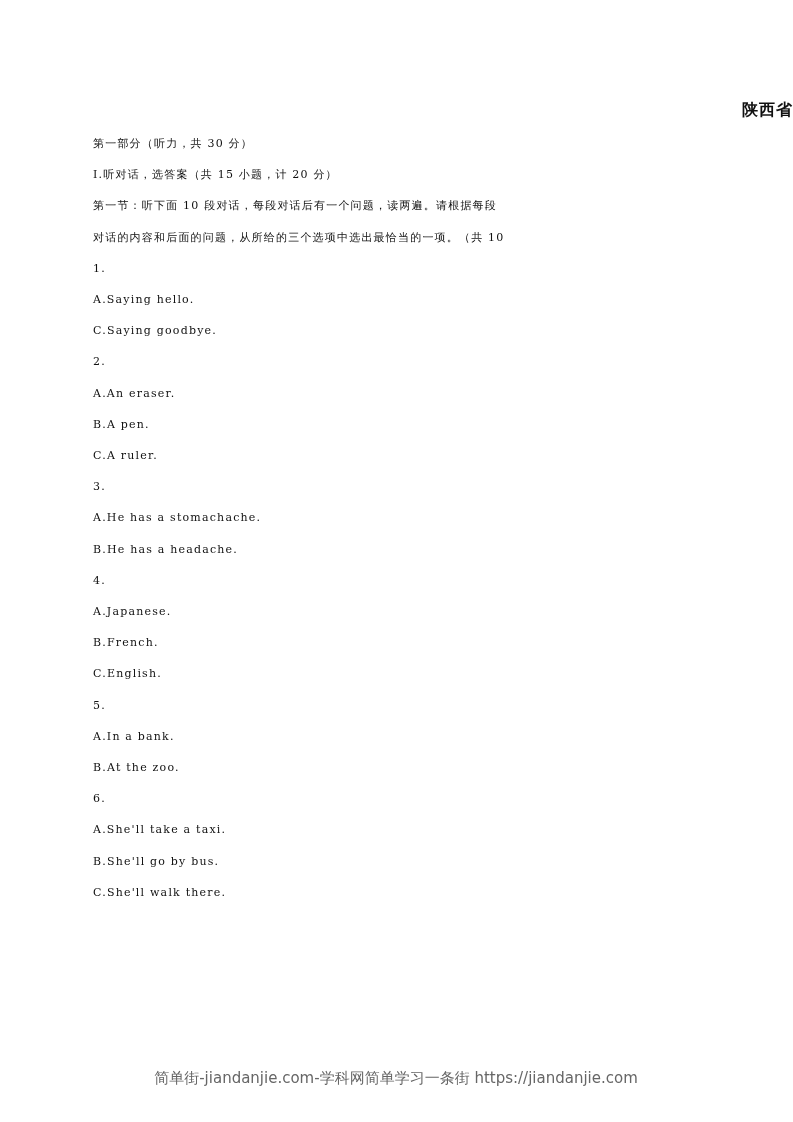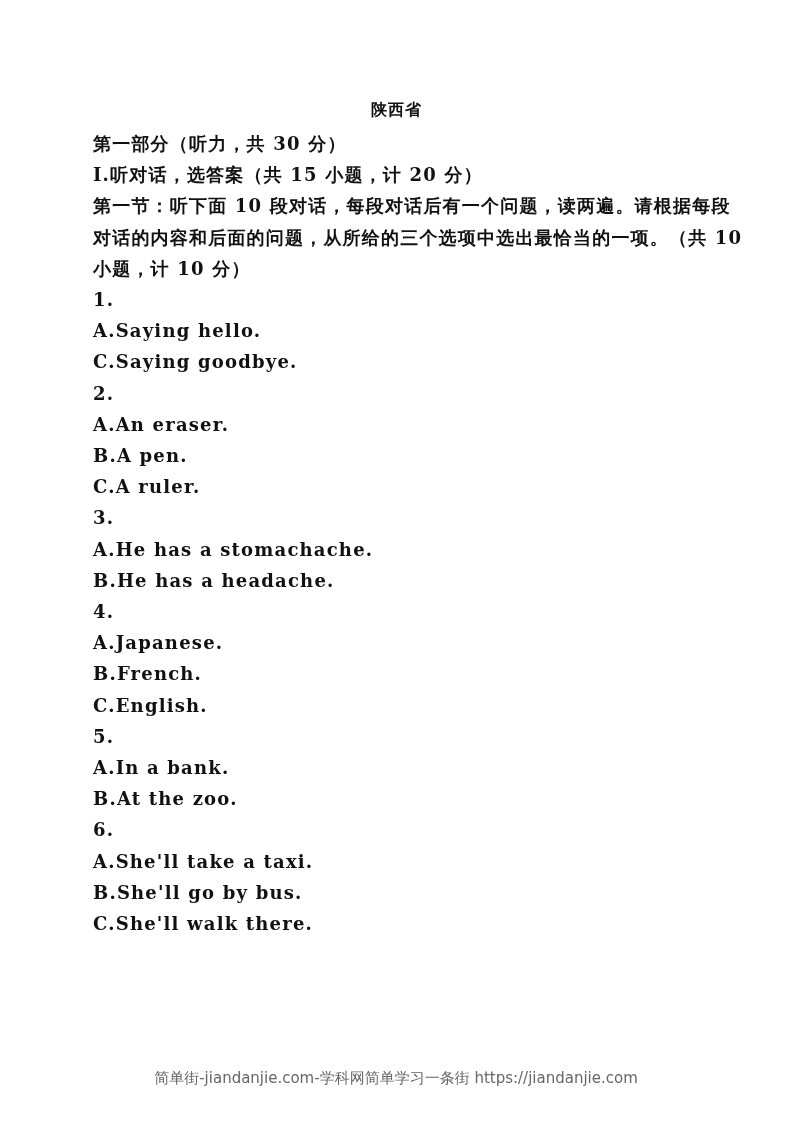--- a/index.html
+++ b/index.html
@@ -1,37 +1,36 @@
 <!DOCTYPE html>
 <html><head>
 <meta charset="utf-8">
 <style>
   html, body { margin: 0; padding: 0; background: #ffffff; }
   body { width: 793px; height: 1122px; position: relative; overflow: hidden;
          font-family: "DejaVu Serif", "Liberation Serif", serif; color: #111; }
-  .title { position: absolute; top: 100px; left: 0; width: 793px; text-align: center;
+  .title { position: absolute; top: 100px; left: 0; width: 793px; text-align: right;
            font-size: 16px; font-weight: bold; letter-spacing: 1px; }
   .body-text { position: absolute; left: 93px; top: 128px; width: 610px;
-               font-size: 18px; line-height: 31.2px; letter-spacing: 1.2px; font-weight: bold; }
+               font-size: 11px; line-height: 31.2px; letter-spacing: 1.2px; }
   .line { white-space: nowrap; }
   .footer { position: absolute; top: 1069px; left: 0; width: 792px; text-align: center;
             font-family: "DejaVu Sans", "Liberation Sans", sans-serif; font-size: 15px;
             color: #666; letter-spacing: 0px; }
 </style>
 </head>
 <body>
 
 <div class="title">陕西省</div>
 
 <div class="body-text">
   <div class="line">第一部分（听力，共 30 分）</div>
   <div class="line">I.听对话，选答案（共 15 小题，计 20 分）</div>
   <div class="line">第一节：听下面 10 段对话，每段对话后有一个问题，读两遍。请根据每段</div>
   <div class="line">对话的内容和后面的问题，从所给的三个选项中选出最恰当的一项。（共 10</div>
-  <div class="line">小题，计 10 分）</div>
 
   <div>
     <div class="line">1.</div>
     <div class="line">A.Saying hello.</div>
     <div class="line">C.Saying goodbye.</div>
   </div>
   <div>
     <div class="line">2.</div>
     <div class="line">A.An eraser.</div>
     <div class="line">B.A pen.</div>

